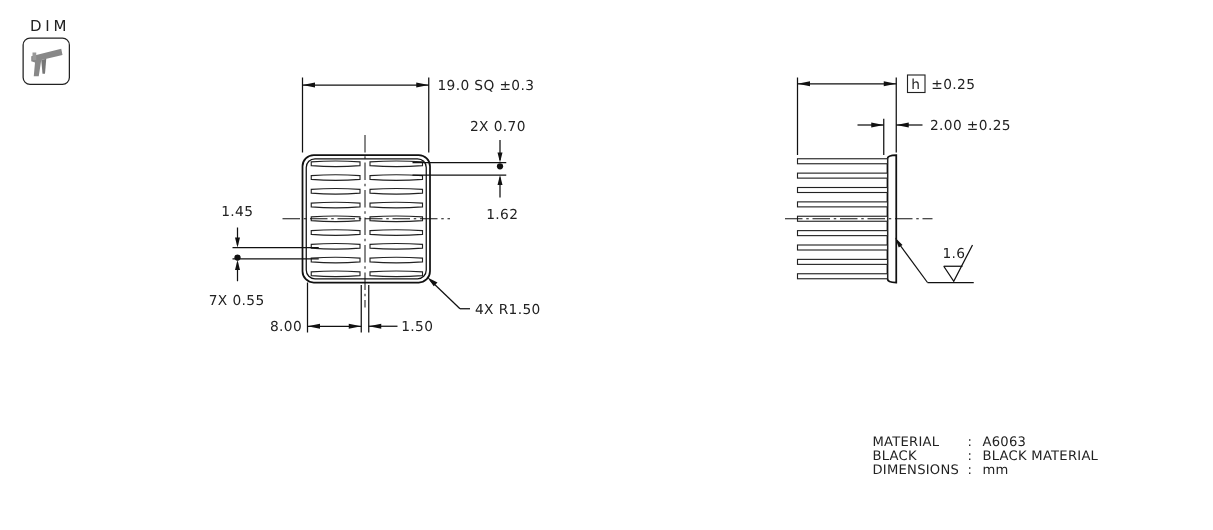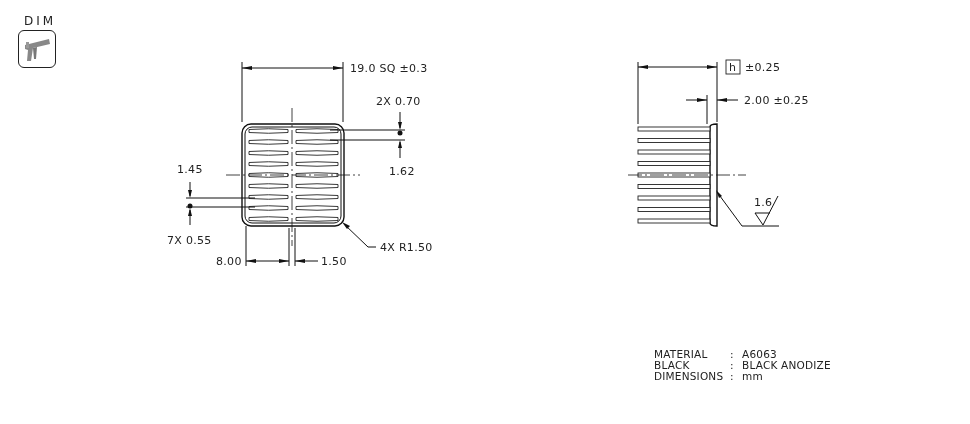--- a/index.html
+++ b/index.html
@@ -7,21 +7,21 @@
          font-family: "DejaVu Sans", sans-serif; color: #222; }
   svg { position: absolute; left: 0; top: 0; }
   .t { font-family: "DejaVu Sans", sans-serif; font-size: 11px; fill: #222; letter-spacing: 0.3px; }
   .ln { stroke: #111; stroke-width: 1; fill: none; }
   .ln2 { stroke: #111; stroke-width: 1.4; fill: none; }
   .cl { stroke: #111; stroke-width: 0.8; stroke-dasharray: 14 3 2 3; fill: none; }
   .fin { stroke: #222; stroke-width: 0.9; fill: #fff; }
   .arr { fill: #111; }
   .notes { position: absolute; left: 654px; top: 349px; font-size: 10.5px;
            line-height: 11px; color: #222; letter-spacing: 0.2px; }
-  .notes .row { display: flex; }
+  .notes .row { display: flex; margin-left: 44px; }
   .notes .k { width: 76px; }
   .notes .c { width: 12px; }
   .dim-badge { position: absolute; left: 18px; top: 14px; width: 42px; }
   .dim-label { font-size: 12px; letter-spacing: 3px; text-align: center; padding-left: 2px; color: #222; }
   .dim-icon { width: 36px; height: 36px; border: 1.5px solid #222; border-radius: 6px;
               margin-top: 2px; position: relative; background: #fff; }
 </style>
 </head>
 <body>
 
@@ -155,20 +155,20 @@
 
 <div class="notes">
   <div class="row">
     <span class="k">MATERIAL</span>
     <span class="c">:</span>
     <span>A6063</span>
   </div>
   <div class="row">
     <span class="k">BLACK</span>
     <span class="c">:</span>
-    <span>BLACK ANODIZE</span>
+    <span>BLACK MATERIAL</span>
   </div>
   <div class="row">
     <span class="k">DIMENSIONS</span>
     <span class="c">:</span>
     <span>mm</span>
   </div>
 </div>
 
 </body></html>

